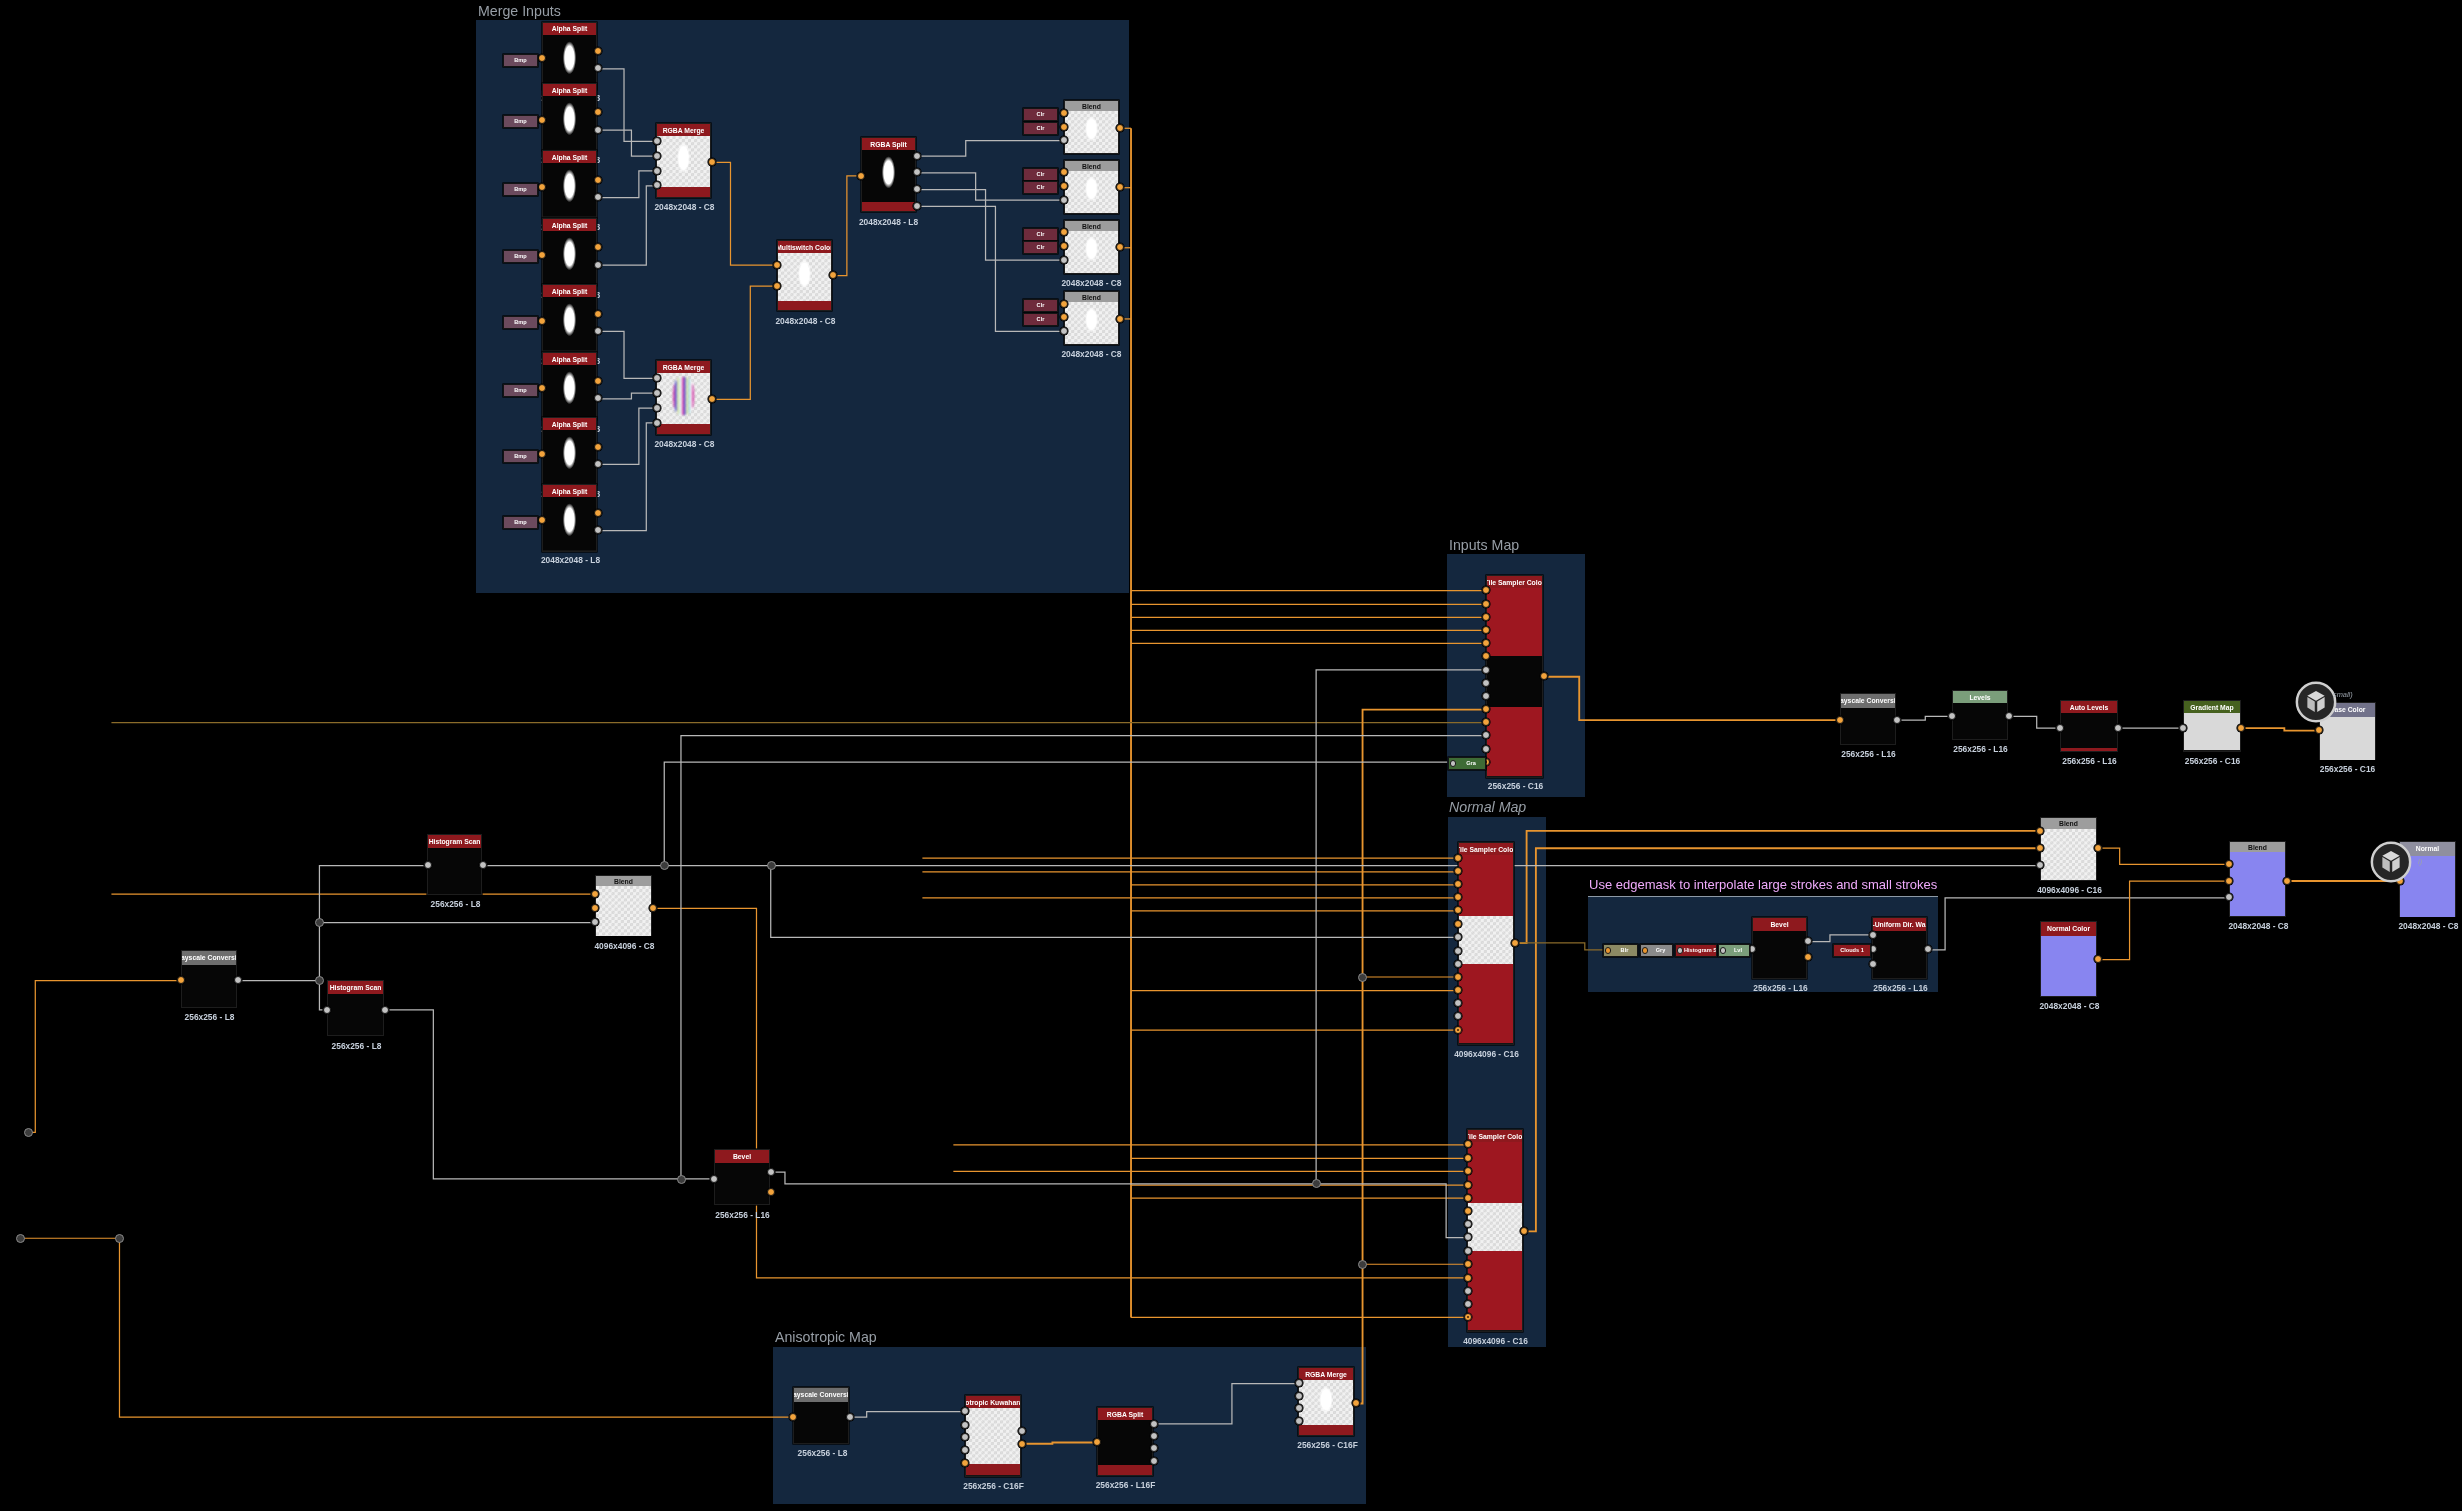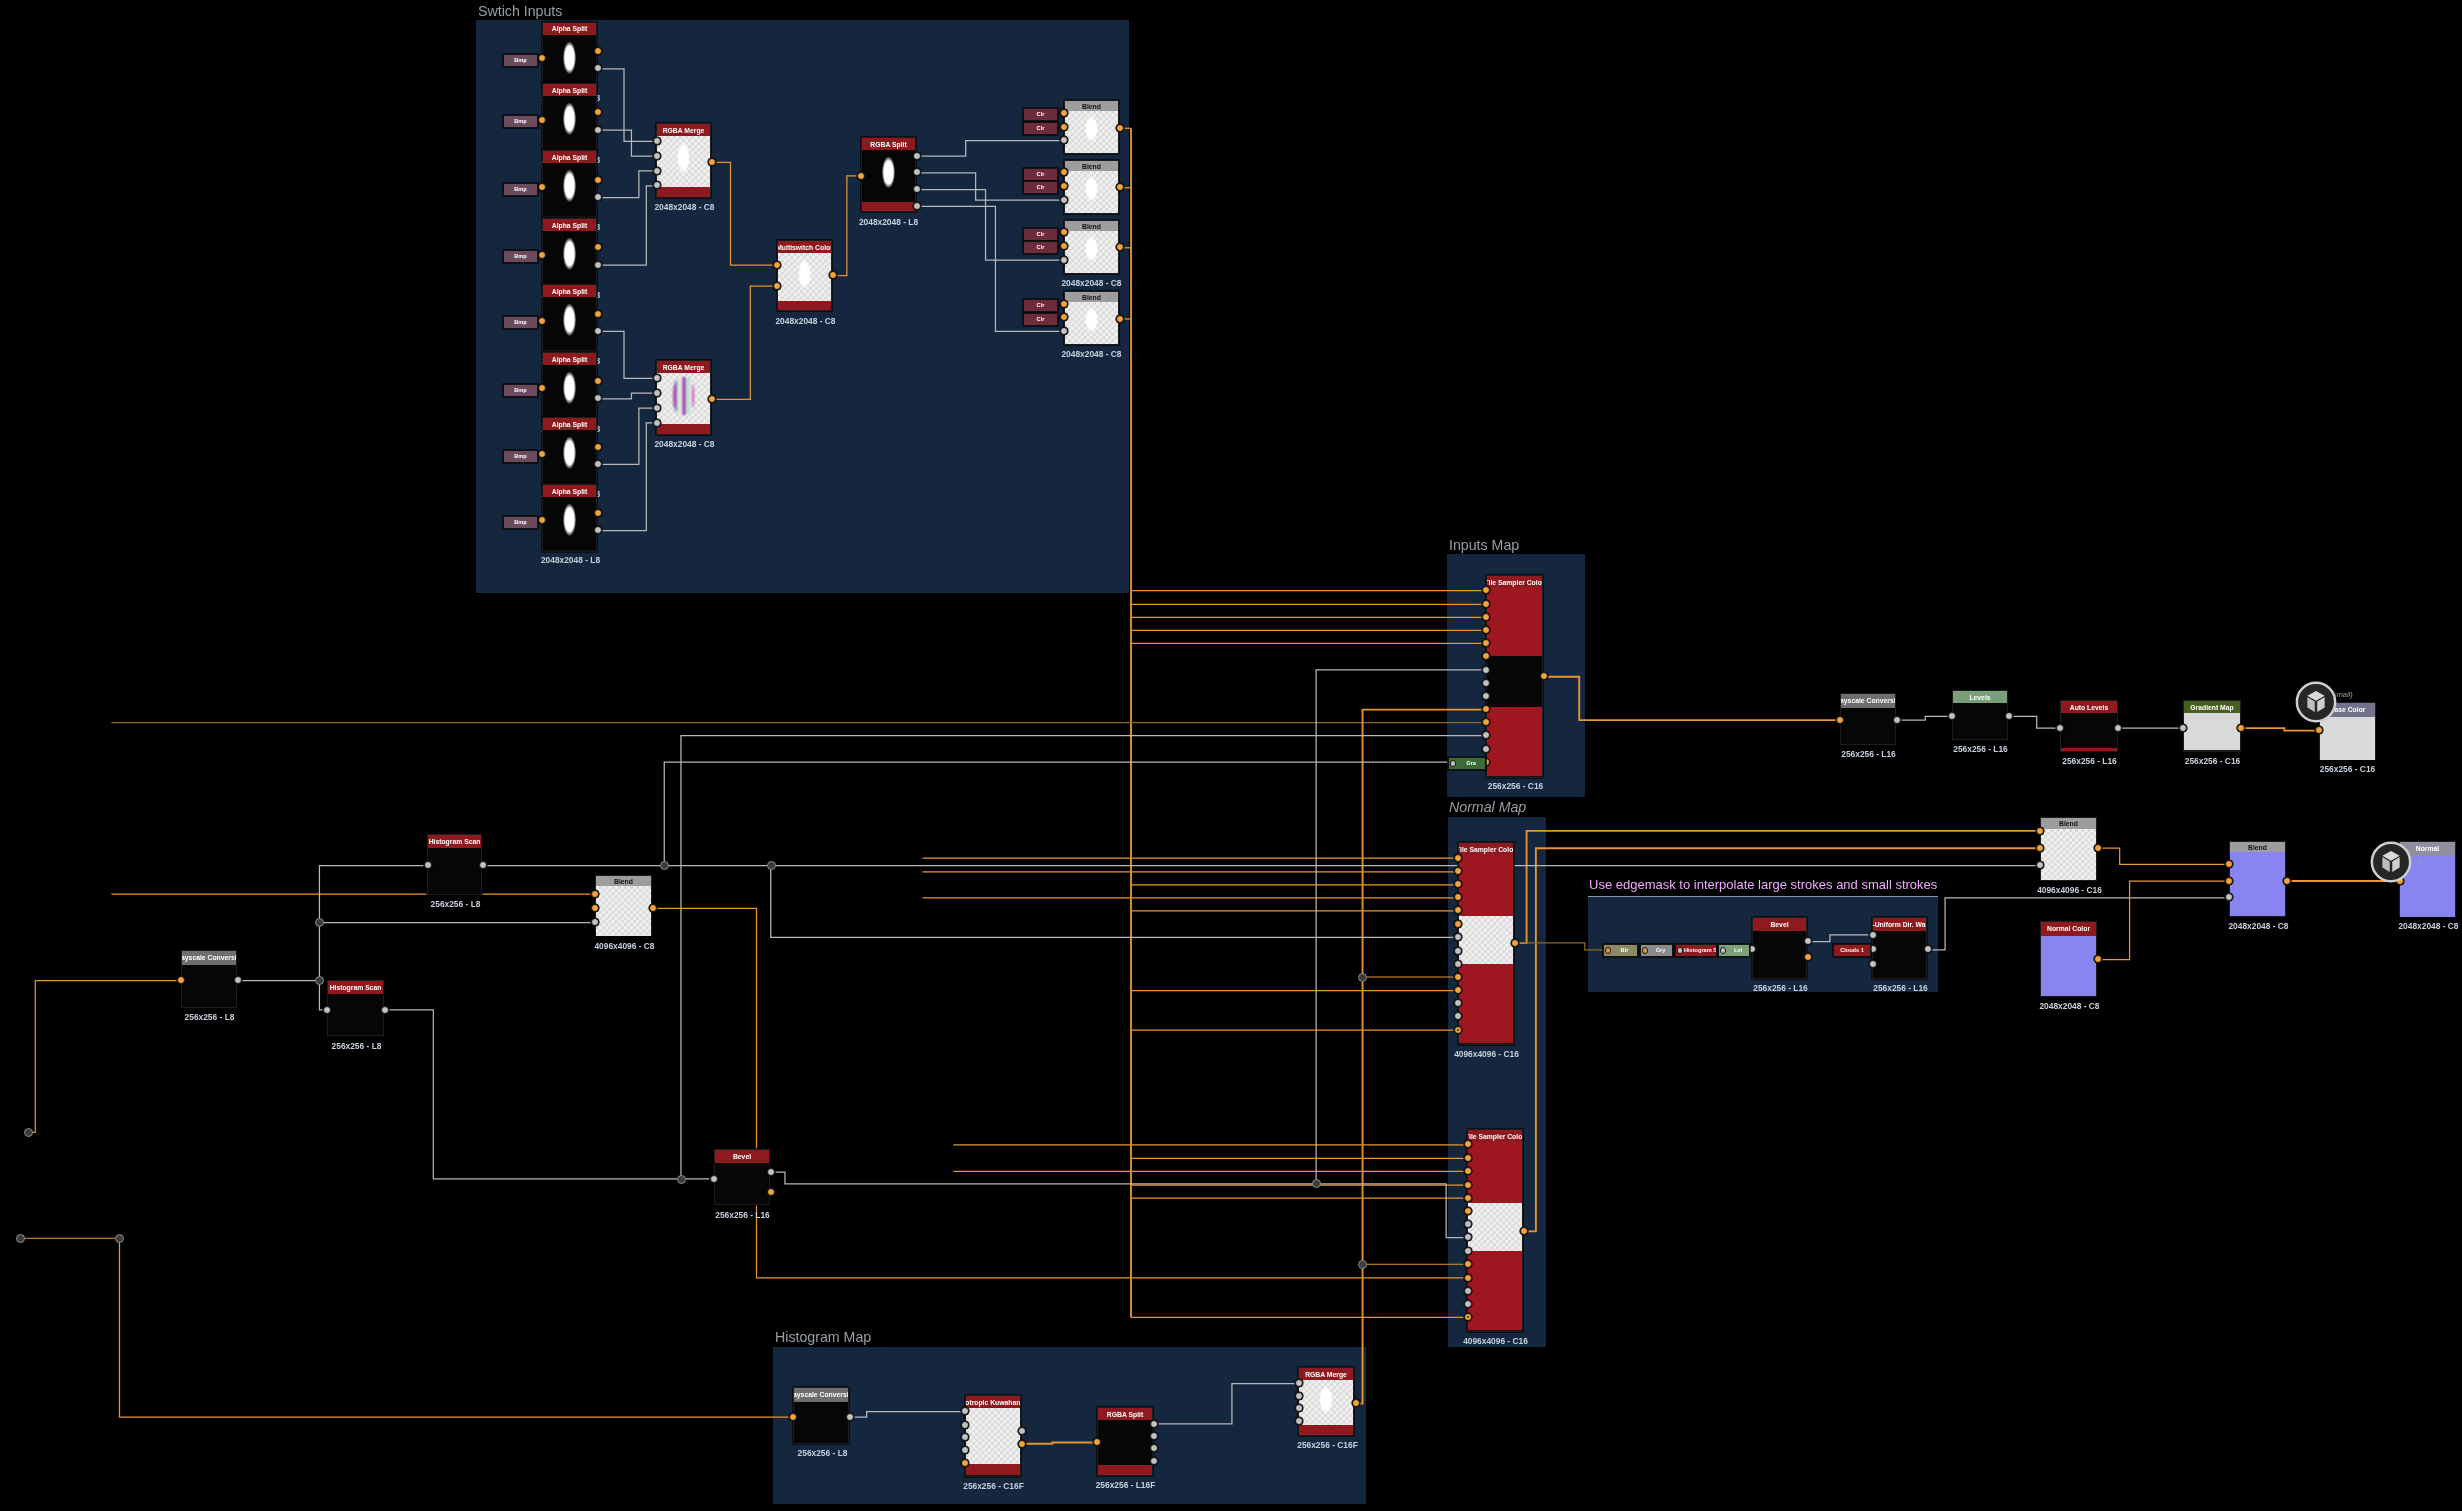--- a/index.html
+++ b/index.html
@@ -41,27 +41,27 @@
   .pill .pdot{width:6.8px;height:6.8px;border-radius:50%;border:1.9px solid #1a1a1a;box-sizing:border-box;margin:0 0.6px;flex:none;}
   .dot{position:absolute;width:9.3px;height:9.3px;border-radius:50%;background:#3c3c3c;border:1.9px solid #8a8a8a;box-sizing:border-box;}
   .cube{position:absolute;}
   .frag{position:absolute;color:#9aa2ab;font-size:7.4px;font-style:italic;white-space:nowrap;}
 </style>
 </head>
 <body>
 
 <div id="canvas">
     <div class="group" style="left: 476px; top: 20.4px; width: 653px; height: 573px;"></div>
-    <div class="group-title" style="left: 478px; top: 2.5px;">Swtich Inputs</div>
+    <div class="group-title" style="left: 478px; top: 2.5px;">Merge Inputs</div>
     <div class="group" style="left: 1447px; top: 554px; width: 138px; height: 243px;"></div>
     <div class="group-title" style="left: 1449px; top: 537px;">Inputs Map</div>
     <div class="group" style="left: 1448px; top: 817px; width: 98px; height: 530px;"></div>
     <div class="group-title" style="left: 1449px; top: 799px; font-style: italic;">Normal Map</div>
     <div class="group" style="left: 773px; top: 1347px; width: 593px; height: 157px;"></div>
-    <div class="group-title" style="left: 775px; top: 1329px;">Histogram Map</div>
+    <div class="group-title" style="left: 775px; top: 1329px;">Anisotropic Map</div>
     <div class="comment-box" style="left: 1588px; top: 896px; width: 350px; height: 95px;"></div>
     <div class="comment-title" style="left: 1589px; top: 877px;">Use edgemask to interpolate large strokes and small strokes</div>
     <svg id="wires" width="2462" height="1512" viewBox="0 0 3977 2442">
       <polyline points="1827,207 1827,2128" fill="none" stroke="#e8952f" stroke-width="3"></polyline>
       <polyline points="1812,207 1827,207" fill="none" stroke="#e8952f" stroke-width="2"></polyline>
       <polyline points="1812,303 1827,303" fill="none" stroke="#e8952f" stroke-width="2"></polyline>
       <polyline points="1812,400 1827,400" fill="none" stroke="#e8952f" stroke-width="2"></polyline>
       <polyline points="1812,515 1827,515" fill="none" stroke="#e8952f" stroke-width="2"></polyline>
       <polyline points="1827,954 2396,954" fill="none" stroke="#e8952f" stroke-width="2"></polyline>
       <polyline points="1827,976 2396,976" fill="none" stroke="#e8952f" stroke-width="2"></polyline>

